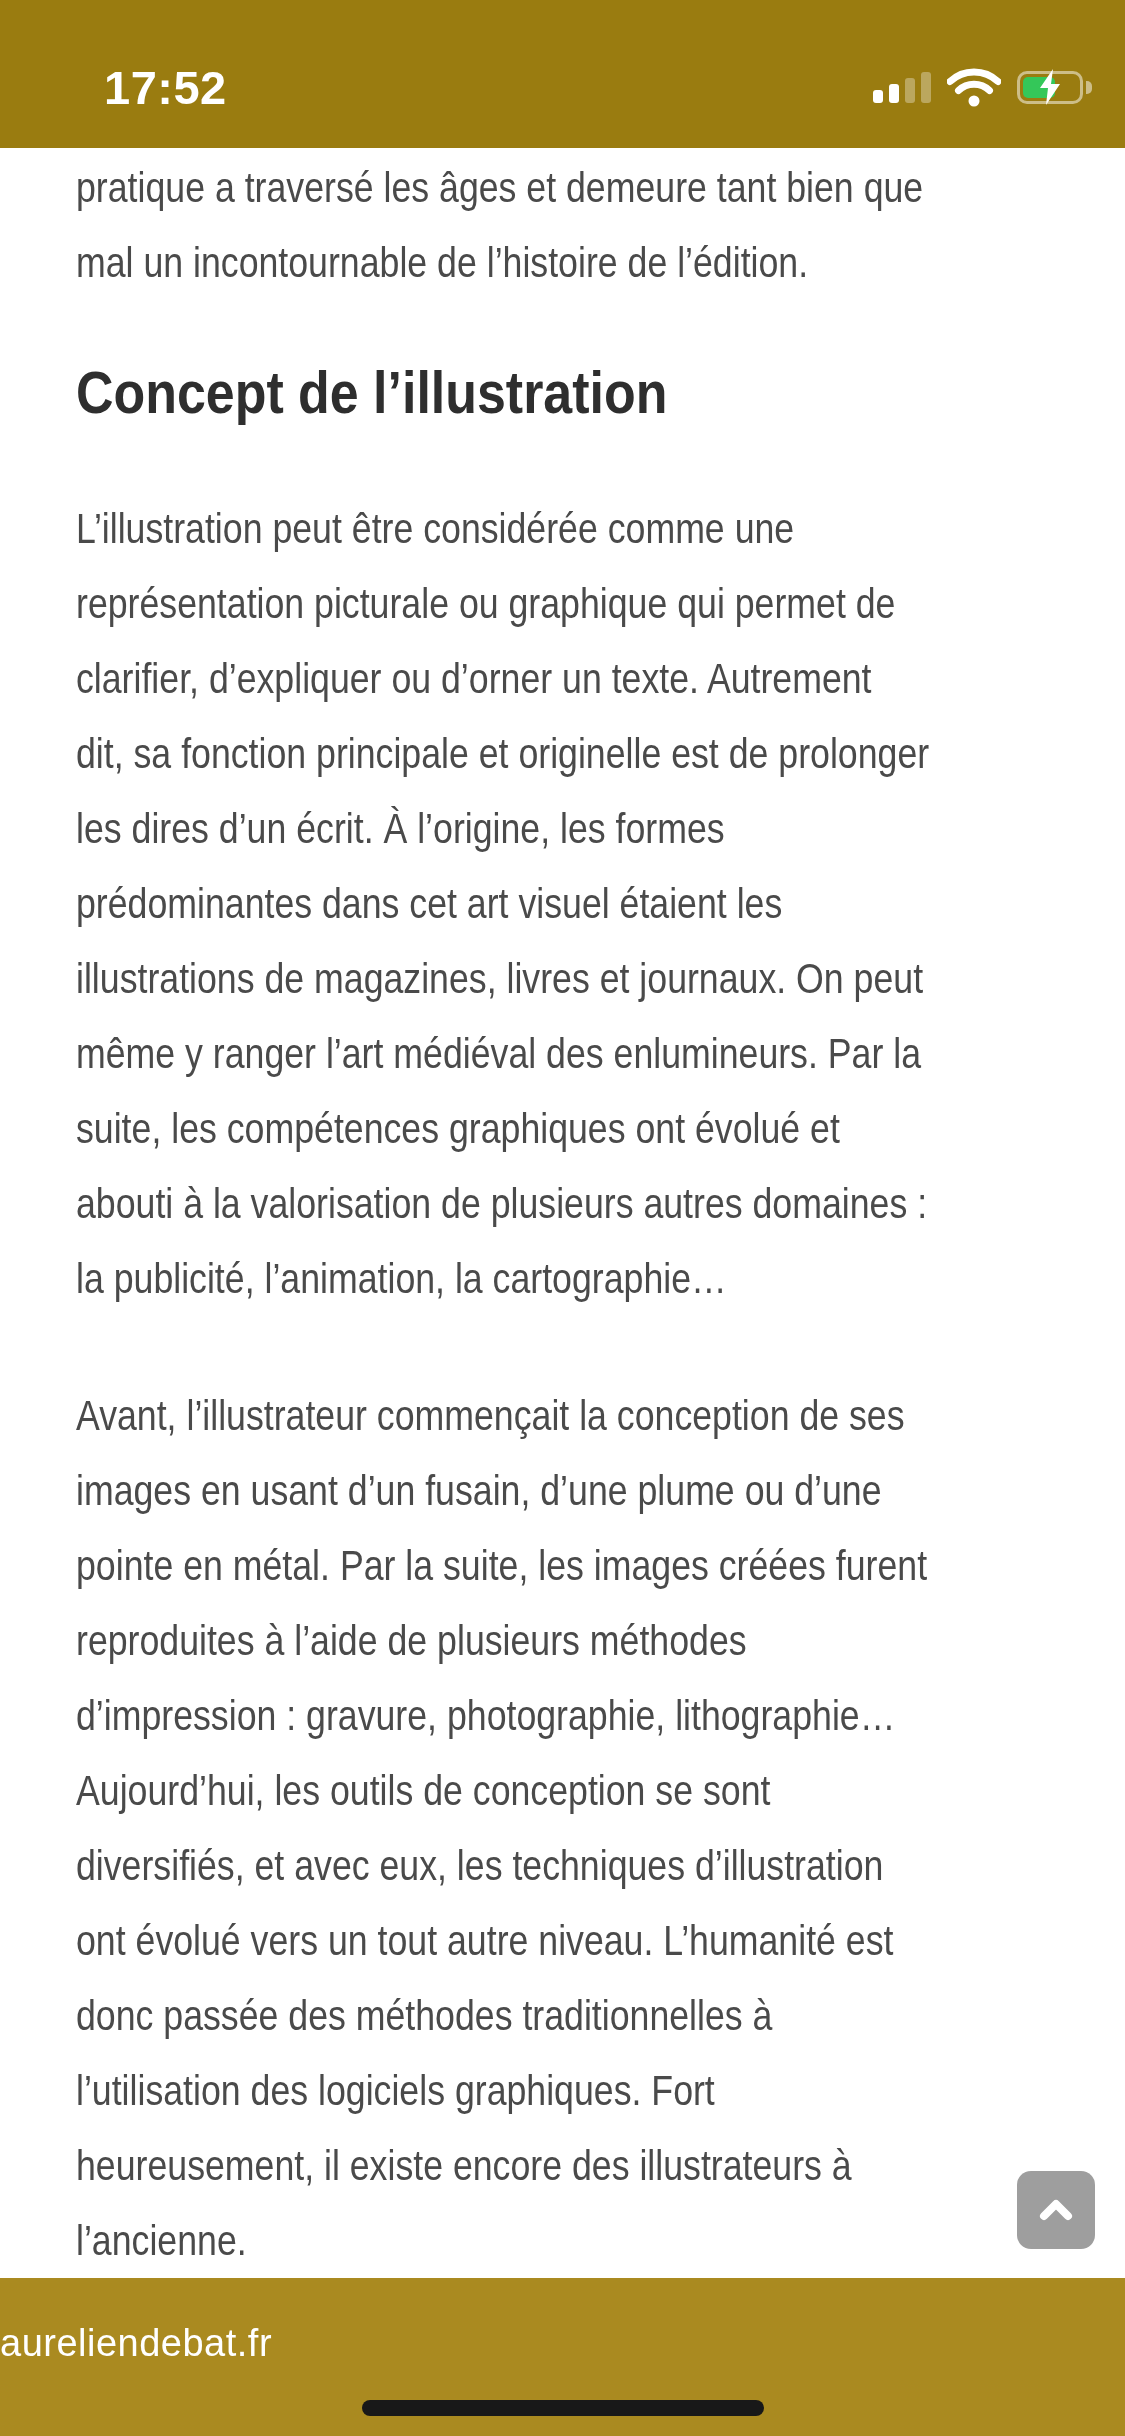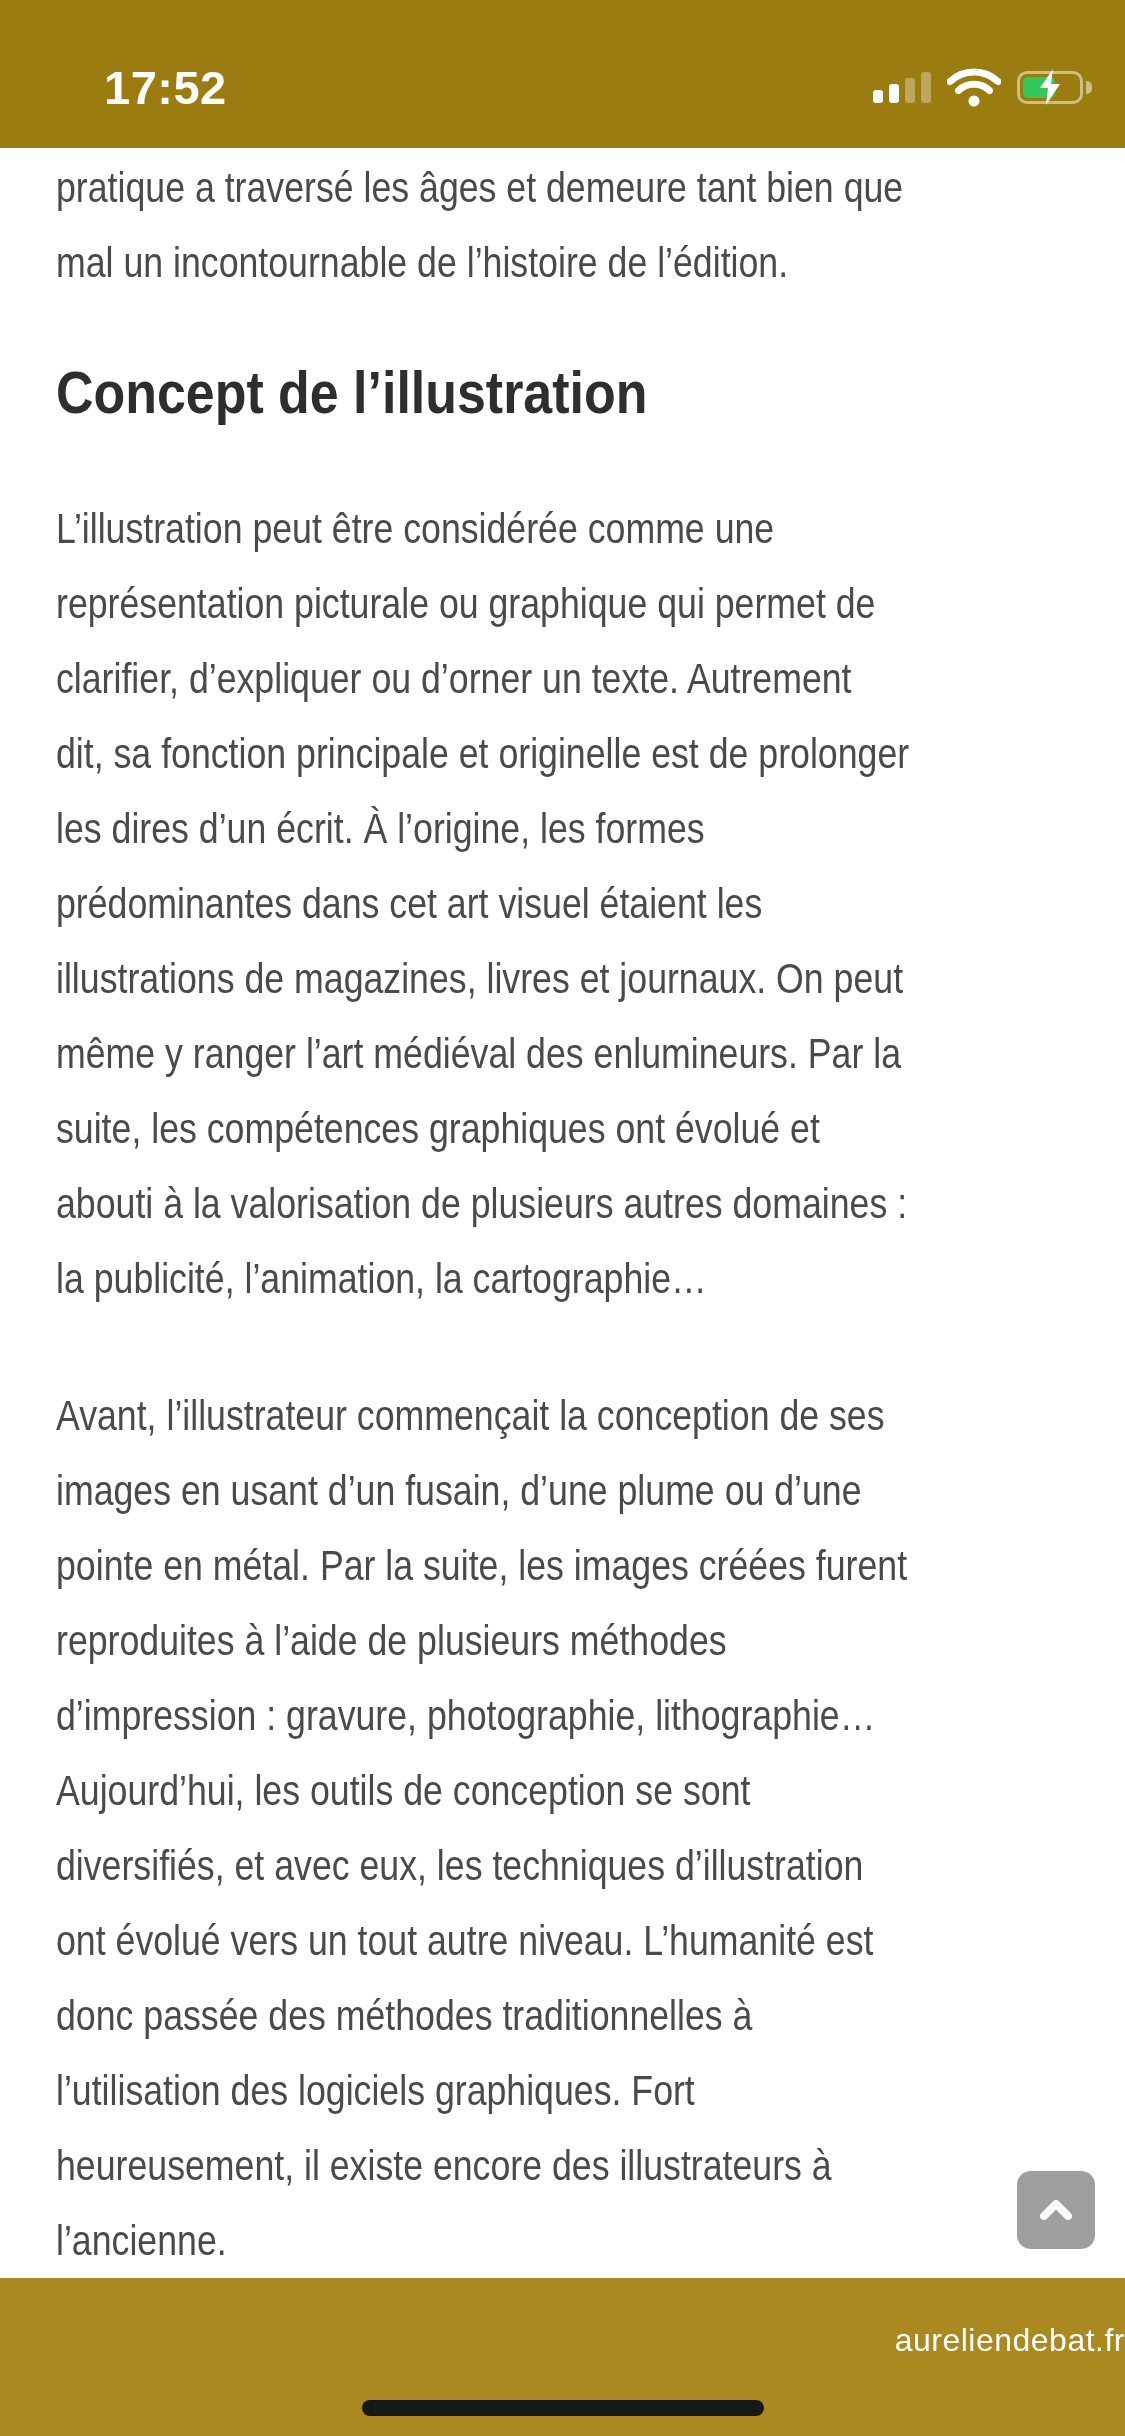--- a/index.html
+++ b/index.html
@@ -21,39 +21,39 @@
   .signal i:nth-child(2){height:19px;}
   .signal i:nth-child(3){height:25px;background:rgba(255,255,255,.33);}
   .signal i:nth-child(4){height:31px;background:rgba(255,255,255,.33);}
   .wifi{display:block;}
   .battery{position:relative;width:66px;height:33px;margin-right:8px;}
   .batt-body{position:absolute;inset:0;border:3px solid rgba(255,255,255,.5);border-radius:10px;}
   .batt-fill{position:absolute;left:6px;top:6px;bottom:6px;width:32px;background:#34c759;border-radius:5px;}
   .batt-nub{position:absolute;right:-9px;top:10px;width:6px;height:13px;background:rgba(255,255,255,.5);border-radius:0 5px 5px 0;}
   .bolt{position:absolute;left:18px;top:-3px;}
   
-  .content{position:absolute;top:148px;left:56px;width:1010px;color:#4a4a4a;}
+  .content{position:absolute;top:148px;left:76px;width:1010px;color:#4a4a4a;}
   .tblock{margin:0;}
   .tblock .line{height:75px;line-height:75px;white-space:nowrap;font-size:43px;
     transform:scaleX(.83);transform-origin:0 50%;}
   .heading{margin:56px 0 0 0;height:75px;line-height:75px;font-size:59px;font-weight:700;
     color:#2e2e2e;white-space:nowrap;transform:scaleX(.88);transform-origin:0 50%;}
   .intro{padding-top:2px;}
   .para1{margin-top:60px;}
   .para2{margin-top:62px;}
   
   .scroll-top{
     position:absolute;left:1017px;top:2171px;width:78px;height:78px;
     background:#9e9e9e;border:none;border-radius:14px;padding:0;
     display:flex;align-items:center;justify-content:center;cursor:pointer;
   }
   
   .url-bar{position:absolute;left:0;right:0;bottom:0;height:158px;background:#aa8a20;}
-  .url-text{position:absolute;top:44px;left:0;right:0;text-align:right;
-    color:#fff;font-size:32px;letter-spacing:.5px;}
+  .url-text{position:absolute;top:44px;left:0;right:0;text-align:left;
+    color:#fff;font-size:38px;letter-spacing:.5px;}
   .home-indicator{position:absolute;bottom:20px;left:50%;transform:translateX(-50%);
     width:402px;height:16px;border-radius:9px;background:#181818;}
 </style>
 </head>
 <body>
 
 <div class="screen">
 
   <header class="status-bar">
     <span class="time">17:52</span>

